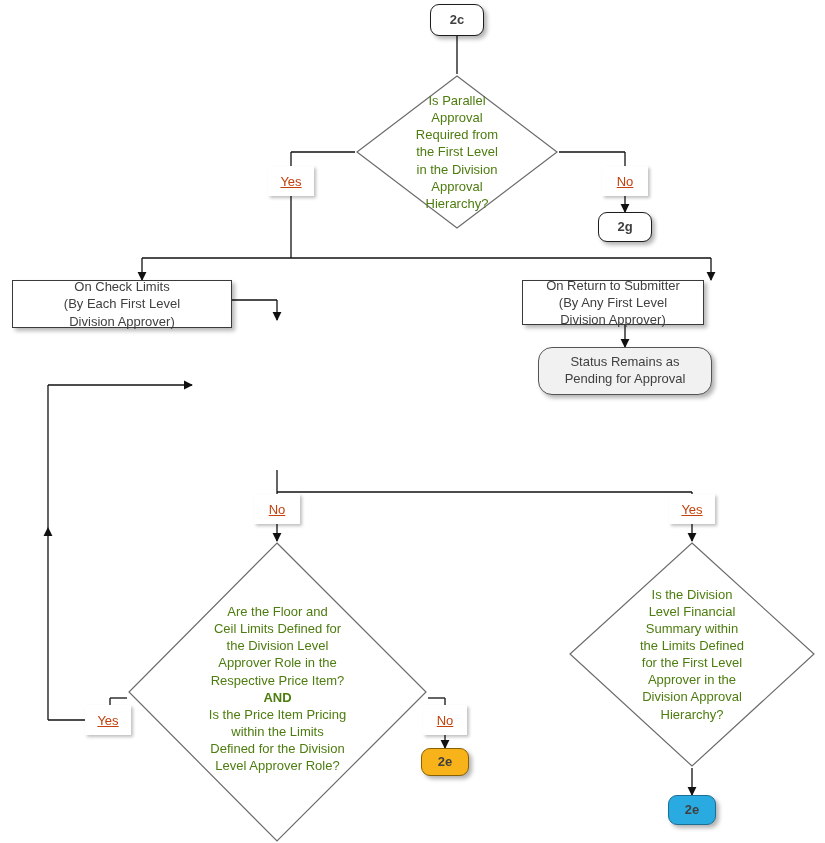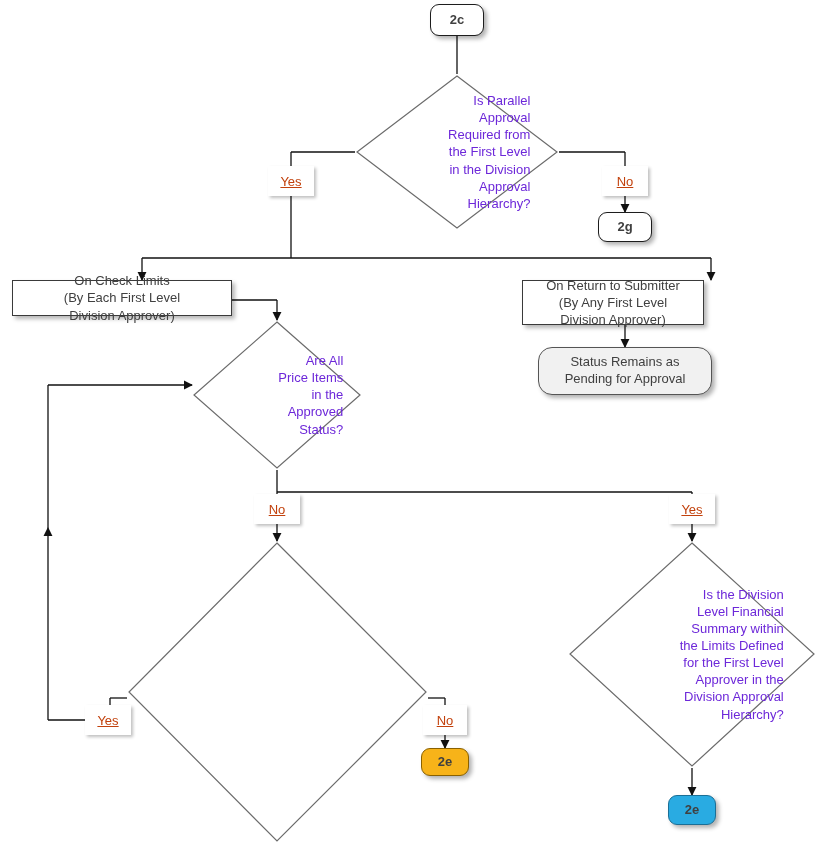--- a/index.html
+++ b/index.html
@@ -108,24 +108,24 @@
     position: absolute;
     left: 0; top: 0;
     width: 100%; height: 100%;
   }
   .diamond .dtext {
     position: absolute;
     left: 14%;
     top: 50%;
     width: 72%;
     transform: translateY(-50%);
-    text-align: right;
+    text-align: center;
     font-size: 13px;
     line-height: 1.32;
-    color: #6d28d9;
+    color: #4d7c0f;
     white-space: pre-line;
     z-index: 2;
   }
   .diamond .dtext b { font-weight: bold; }
 </style>
 </head>
 <body>
 
 <div id="canvas">
 
@@ -204,50 +204,48 @@
 Approval
 Hierarchy?</div>
   </div>
 
   <div class="edge-label" style="left:268px; top:166px; width:46px; height:30px;">Yes</div>
 
   <div class="edge-label" style="left:602px; top:166px; width:46px; height:30px;">No</div>
 
   <div class="node round" style="left:598px; top:212px; width:54px; height:30px;">2g</div>
 
-  <div class="node rect" style="left:12px; top:280px; width:220px; height:36px; white-space:pre-line;text-align:center;">On Check Limits
+  <div class="node rect" style="left:12px; top:280px; width:220px; height:48px; white-space:pre-line;text-align:center;">On Check Limits
 (By Each First Level
 Division Approver)</div>
 
   <div class="node rect" style="left:522px; top:280px; width:182px; height:45px; white-space:pre-line;">On Return to Submitter
 (By Any First Level
 Division Approver)</div>
 
   <div class="node round grey" style="left:538px; top:347px; width:174px; height:48px; white-space:pre-line; font-size:13px;">Status Remains as
 Pending for Approval</div>
 
-  <div class="diamond" style="left:192px; top:320px; width:170px; height:150px;">
-    <svg class="shape" viewBox="0 0 170 150" preserveAspectRatio="none">
-      <polygon points="85,2 168,75 85,148 2,75" fill="#ffffff" stroke="#6b6b6b" stroke-width="1.2"></polygon>
-    </svg>
-    <div class="dtext" style="left:11%; width:78%;">Are All
-Price Items
-in the
-Approved
-Status?</div>
-  </div>
 
   <div class="edge-label" style="left:254px; top:494px; width:46px; height:30px;">No</div>
 
   <div class="edge-label" style="left:669px; top:494px; width:46px; height:30px;">Yes</div>
 
   <div class="diamond" style="left:127px; top:541px; width:301px; height:302px;">
     <svg class="shape" viewBox="0 0 301 302" preserveAspectRatio="none">
       <polygon points="150,2 299,151 150,300 2,151" fill="#ffffff" stroke="#6b6b6b" stroke-width="1.2"></polygon>
     </svg>
+    <div class="dtext" style="left:8%; width:84%; top:49%;"><span>Are the Floor and
+Ceil Limits Defined for
+the Division Level
+Approver Role in the
+Respective Price Item?</span><br><b>AND</b><br><span>Is the Price Item Pricing
+within the Limits
+Defined for the Division
+Level Approver Role?</span></div>
   </div>
 
   <div class="edge-label" style="left:85px; top:705px; width:46px; height:30px;">Yes</div>
 
   <div class="edge-label" style="left:423px; top:705px; width:44px; height:30px;">No</div>
 
   <div class="node round orange" style="left:421px; top:748px; width:48px; height:28px;">2e</div>
 
   <div class="diamond" style="left:568px; top:541px; width:248px; height:227px;">
     <svg class="shape" viewBox="0 0 248 227" preserveAspectRatio="none">

